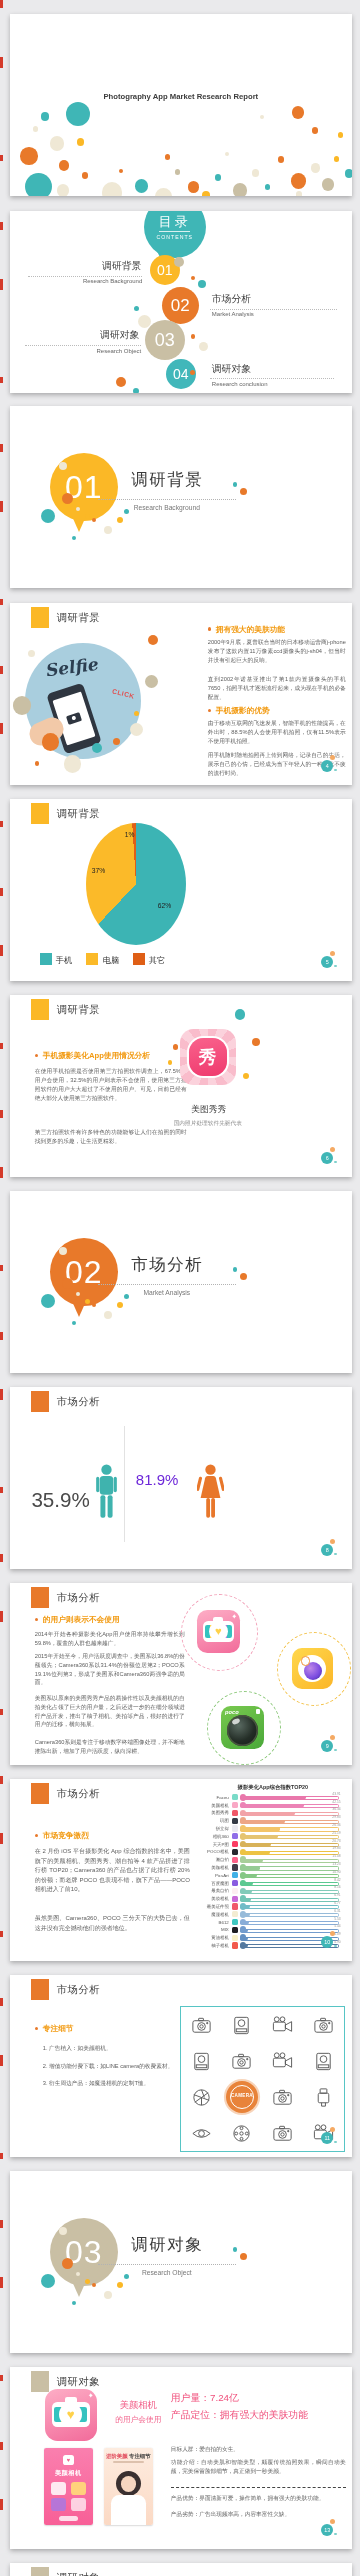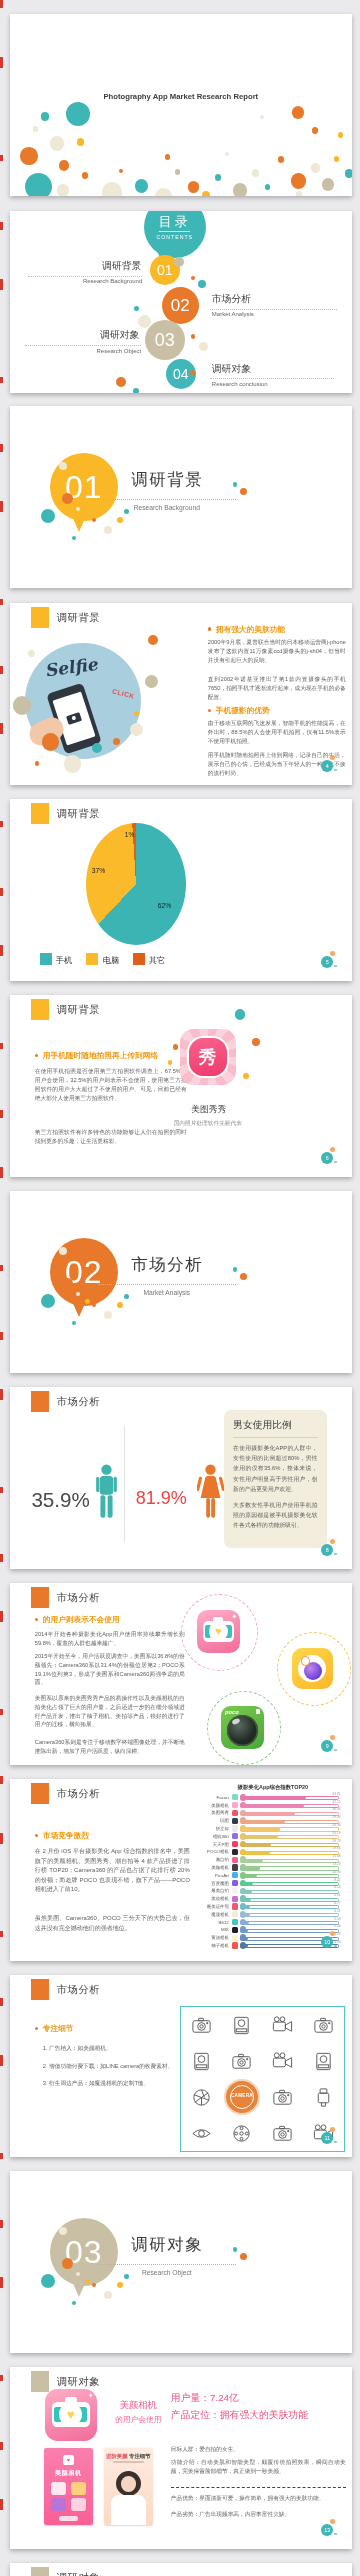--- a/index.html
+++ b/index.html
@@ -264,21 +264,21 @@
   <div class="lgsq" style="left:76px;top:154px;background:#fbba29"></div>
   <div class="lglab" style="left:93px;top:156px">电脑</div>
   <div class="lgsq" style="left:123px;top:154px;background:#df5f16"></div>
   <div class="lglab" style="left:139px;top:156px">其它</div>
   <div class="badge">5</div>
 </div>
 
 <div class="slide" style="top:995px">
   <div class="hdr-sq" style="background:#fbb826"></div>
   <div class="hdr-t">调研背景</div>
-  <div class="ohead" style="left:33px;top:56px">用手机随时随地拍照再上传到网络</div>
+  <div class="ohead" style="left:33px;top:56px">手机摄影美化App使用情况分析</div>
   <div class="para" style="left:25px;top:72px;width:152px">在使用手机拍照是否使用第三方拍照软件调查上，67.5%的用户会使用，32.5%的用户则表示不会使用，使用第三方拍照软件的用户大大超过了不使用的用户。可见，目前已经有绝大部分人使用第三方拍照软件。</div>
   <div class="para" style="left:25px;top:133px;width:152px">第三方拍照软件有许多特色的功能能够让人们在拍照的同时找到更多的乐趣，让生活更精彩。</div>
   <div class="abs" style="left:170px;top:34px;width:56px;height:56px;border-radius:13.4px;background:repeating-conic-gradient(#f9bccb 0 18deg,#fbd2dc 18deg 36deg)">
     <div class="abs" style="left:8.8px;top:8.8px;width:38px;height:38px;background:linear-gradient(170deg,#f9628c,#ef3a6e);border-radius:38%;box-shadow:0 0 0 2.1px #fff;text-align:center;line-height:38px;color:#fff;font-size:17.5px;font-weight:bold">秀</div>
   </div>
   <div class="abs" style="left:155px;top:109px;width:88px;text-align:center;font-size:8.8px;color:#3d3d3d">美图秀秀</div>
   <div class="abs" style="left:144px;top:125px;width:108px;text-align:center;font-size:5.7px;color:#8a8a8a">国内照片处理软件先驱代表</div>
   <div class="badge">6</div>
 <span class="dot" style="left: 225px; top: 14.4px; width: 10.3px; height: 10.3px; background: rgb(63, 182, 182);"></span>
     <span class="dot" style="left: 242px; top: 43px; width: 8.2px; height: 8.2px; background: rgb(232, 121, 42);"></span>
@@ -317,36 +317,31 @@
   <svg class="abs" style="left:83px;top:76px" width="27" height="61" viewBox="0 0 60 132">
     <g fill="#3fb3ae">
         <circle cx="30" cy="13" r="11.5"></circle>
         <rect x="15" y="27" width="30" height="42" rx="8"></rect>
         <rect x="7" y="29" width="7" height="34" rx="3.5"></rect>
         <rect x="46" y="29" width="7" height="34" rx="3.5"></rect>
         <rect x="16.5" y="70" width="11" height="50" rx="4.5"></rect>
         <rect x="32.5" y="70" width="11" height="50" rx="4.5"></rect>
       </g>
   </svg>
-  <div class="abs" style="left:126px;top:101px;font-size:18px;color:#ef4444">81.9%</div>
+  <div class="abs" style="left:126px;top:84px;font-size:15px;color:#6d28d9">81.9%</div>
   <svg class="abs" style="left:187px;top:76px" width="27" height="61" viewBox="0 0 60 132">
     <g fill="#e8772b">
         <circle cx="30" cy="13" r="11.5"></circle>
         <path d="M24 27 h12 c3 0 5 2 6 5 l10 44 h-44 l10 -44 c1 -3 3 -5 6 -5 z"></path>
         <rect x="5" y="29" width="7" height="32" rx="3.5" transform="rotate(14 8.5 29)"></rect>
         <rect x="48" y="29" width="7" height="32" rx="3.5" transform="rotate(-14 51.5 29)"></rect>
         <rect x="20.5" y="76" width="8.5" height="44" rx="4"></rect>
         <rect x="31.5" y="76" width="8.5" height="44" rx="4"></rect>
       </g>
   </svg>
-  <div class="panel" style="left:214px;top:23px;width:103px;height:138px">
-    <h4>男女使用比例</h4>
-    <div class="p">在使用摄影美化APP的人群中，女性使用的比例超过80%，男性使用的仅有35.6%，整体来说，女性用户明显高于男性用户，创新的产品更受用户欢迎。</div>
-    <div class="p">大多数女性手机用户使用手机拍照的原因都是被手机摄影美化软件各式各样的功能所吸引。</div>
-  </div>
   <div class="badge">8</div>
 </div>
 
 <div class="slide" style="top:1583px">
   <div class="hdr-sq" style="background:#e8792a"></div>
   <div class="hdr-t">市场分析</div>
   <div class="ohead" style="left:33px;top:32px">的用户则表示不会使用</div>
   <div class="para" style="left:25px;top:47px;width:150px;line-height:1.55">2014年开始各种摄影美化App用户使用率持续攀升增长到59.8%，覆盖的人群也越来越广。</div>
   <div class="para" style="left:25px;top:69px;width:150px;line-height:1.55">2015年开始至今，用户活跃度调查中，美图系以36.8%的份额领先；Camera360系以31.4%的份额位居第2；POCO系19.1%位列第3，形成了美图系和Camera360两强争霸的局面。</div>
   <div class="para" style="left:25px;top:111px;width:150px;line-height:1.55">美图系以原来的美图秀秀产品的易操作性以及美颜相机的自拍美化占领了巨大的用户量，之后还进一步的在细分领域进行产品开发，推出了柚子相机、美拍等产品，很好的进行了用户的迁移，横向拓展。</div>

